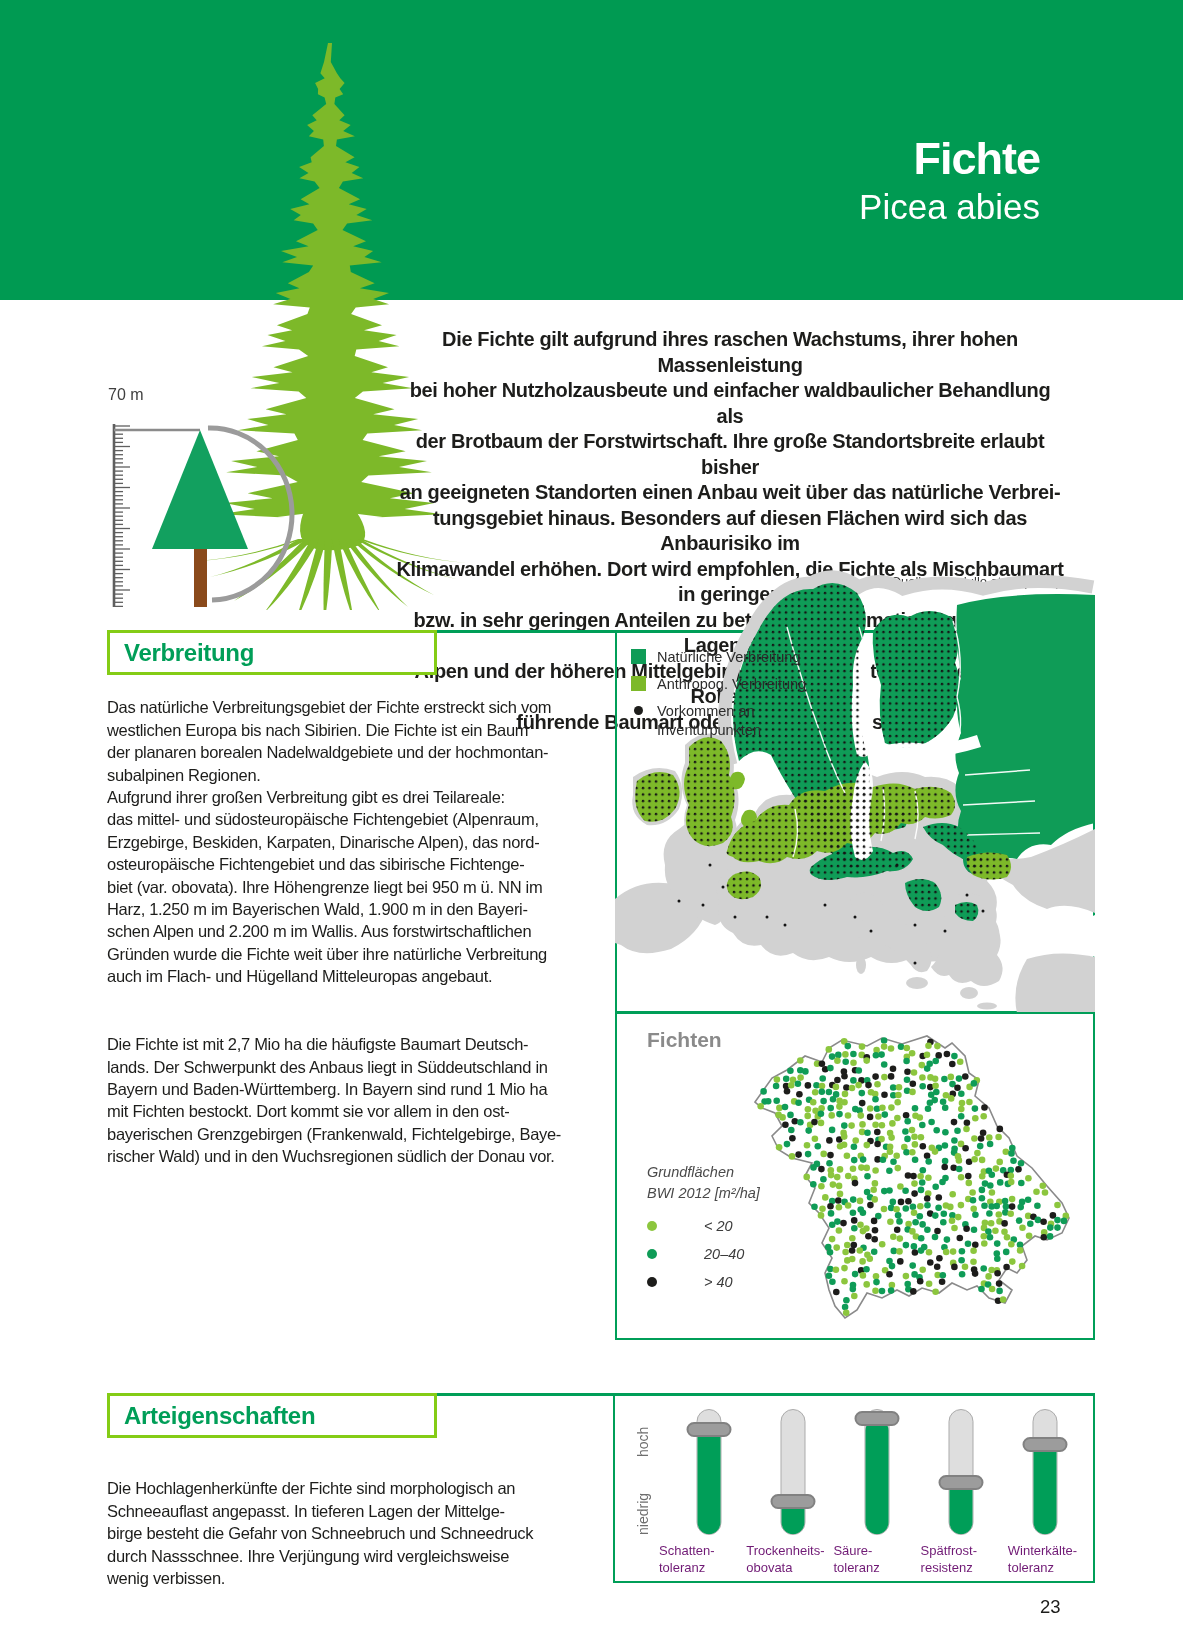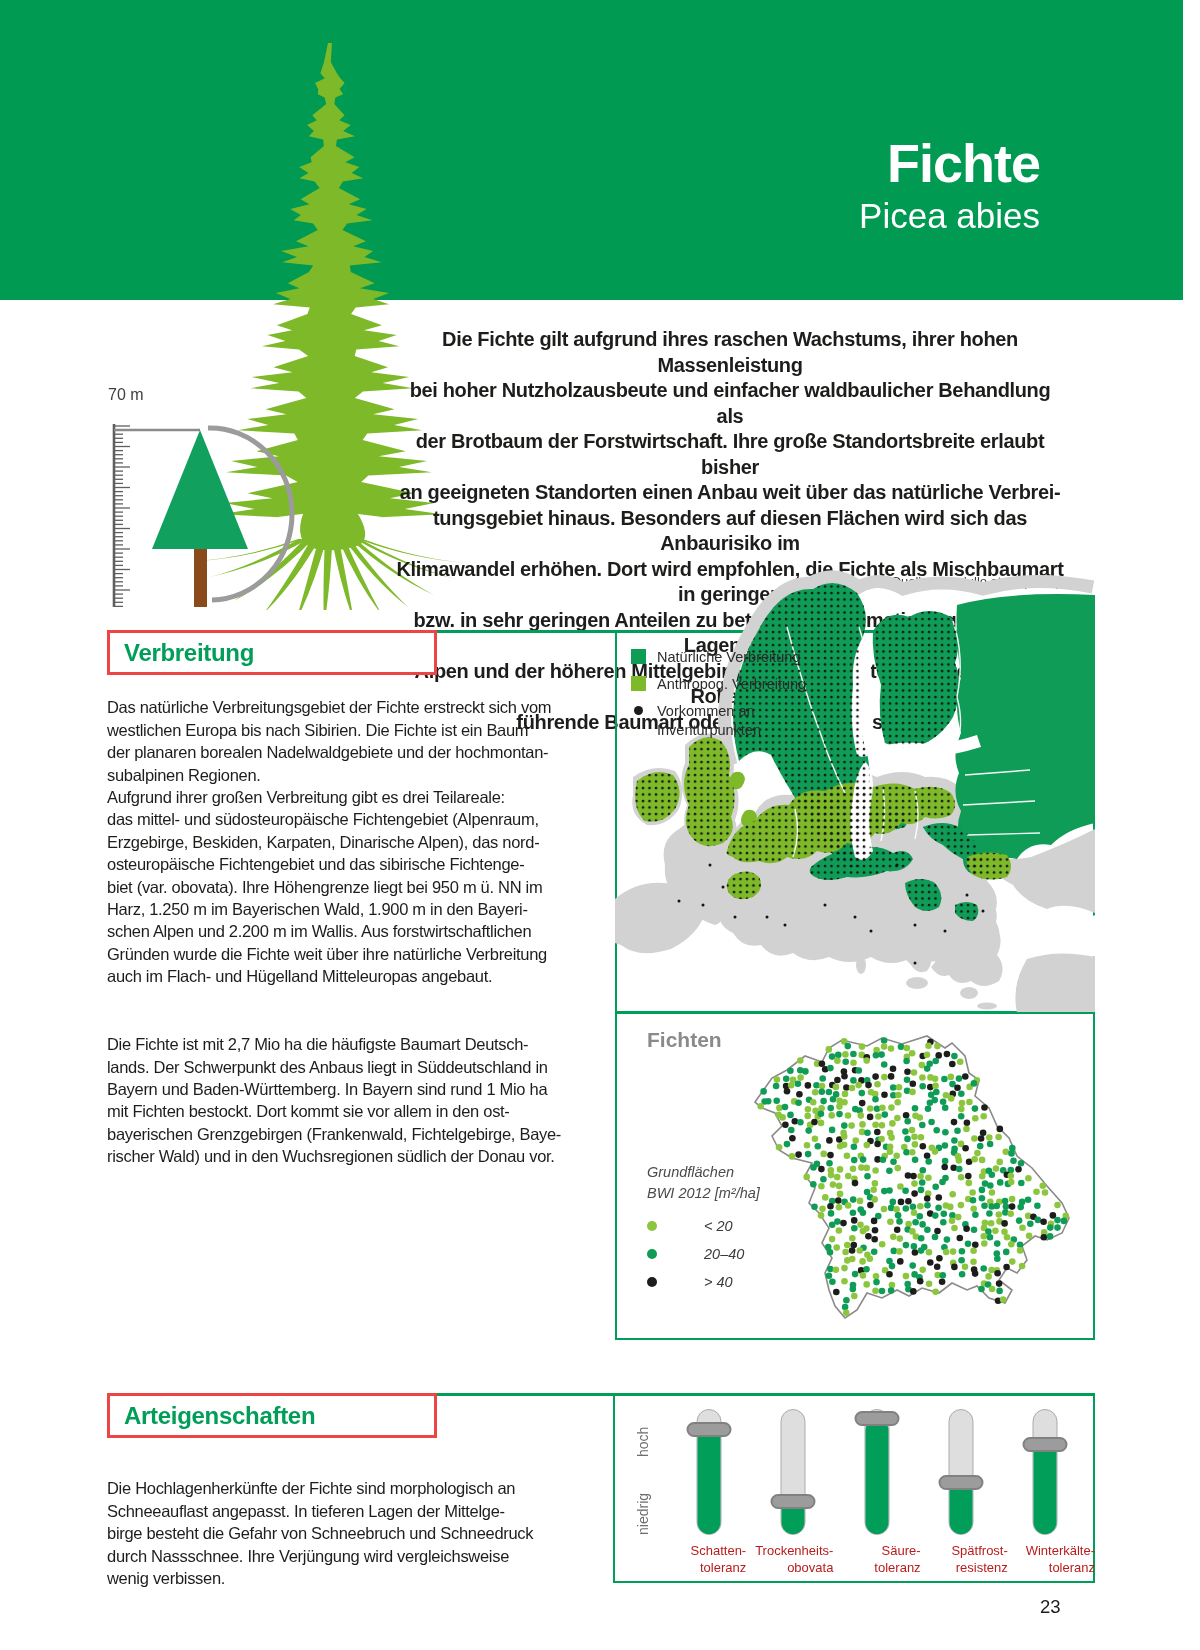--- a/index.html
+++ b/index.html
@@ -2,36 +2,36 @@
 <html><head>
 <meta charset="utf-8">
 <style>
   html,body{margin:0;padding:0;background:#ffffff;}
   .page{position:relative;width:1200px;height:1650px;background:#fff;overflow:hidden;
         font-family:"Liberation Sans", sans-serif;color:#1d1d1b;}
 
   
   .band{position:absolute;left:0;top:0;width:1183px;height:300px;background:#009a52;}
   .band-title{position:absolute;top:136px;right:160px;text-align:right;color:#fff;}
-  .title-main{font-size:54px;font-weight:bold;line-height:1.02;letter-spacing:-1px;}
+  .title-main{font-size:45px;font-weight:bold;line-height:1.02;letter-spacing:-1px;}
   .title-sub{font-size:35px;line-height:1.1;margin-top:6px;}
   .spruce-svg{position:absolute;left:192px;top:35px;width:280px;height:575px;}
 
   
   .scale-label{position:absolute;left:108px;top:386px;font-size:16px;color:#3f3f3f;}
   .scale-svg{position:absolute;left:100px;top:402px;width:210px;height:205px;}
 
   
   .intro{position:absolute;left:395px;top:327px;width:670px;text-align:center;
          font-weight:bold;font-size:20px;line-height:25.5px;letter-spacing:-0.35px;
          white-space:pre-line;color:#1d1d1b;}
 
   
   .hrule{position:absolute;height:3px;background:#009e58;}
-  .secbox{position:absolute;width:330px;height:45px;background:#fff;border:3px solid #ef4444;
+  .secbox{position:absolute;width:330px;height:45px;background:#fff;border:3px solid #84cc16;
           box-sizing:border-box;display:flex;align-items:center;padding-left:14px;}
   .sec-title{color:#009e58;font-weight:bold;font-size:24px;letter-spacing:-0.3px;}
 
   
   .bodycol{position:absolute;left:107px;width:492px;font-size:16.5px;line-height:22.4px;
            letter-spacing:-0.3px;white-space:pre-line;}
   .bodycol .para2{margin-top:23px;}
 
   .source-line{position:absolute;left:760px;top:574px;width:300px;text-align:right;
                font-size:13px;color:#3d3d3d;}
@@ -63,21 +63,21 @@
            justify-content:space-around;}
   .slider{position:relative;width:80px;height:128px;}
   .tube{position:absolute;left:50%;transform:translateX(-50%);top:0;width:25px;height:126px;
         background:#dedede;border:1px solid #ababab;border-radius:13px;box-sizing:border-box;}
   .fill{position:absolute;left:0;right:0;bottom:0;background:#009e58;
         border-radius:0 0 12px 12px;}
   .ring{position:absolute;left:50%;transform:translateX(-50%);width:45px;height:15px;
         background:#9c9c9c;border:2px solid #818181;border-radius:9px;box-sizing:border-box;}
   .slider-labels{position:absolute;left:44px;top:148px;width:436px;display:flex;
                  justify-content:space-around;}
-  .sl-label{width:92px;text-align:right;font-size:13px;line-height:16.5px;color:#b91c1c;
+  .sl-label{width:92px;text-align:left;font-size:13px;line-height:16.5px;color:#701a75;
             white-space:pre-line;}
 
   .page-number{position:absolute;left:1040px;top:1596px;font-size:18.5px;color:#1d1d1b;}
 </style>
 </head>
 <body>
 
 <div class="page">
 
   <div class="band"></div>

